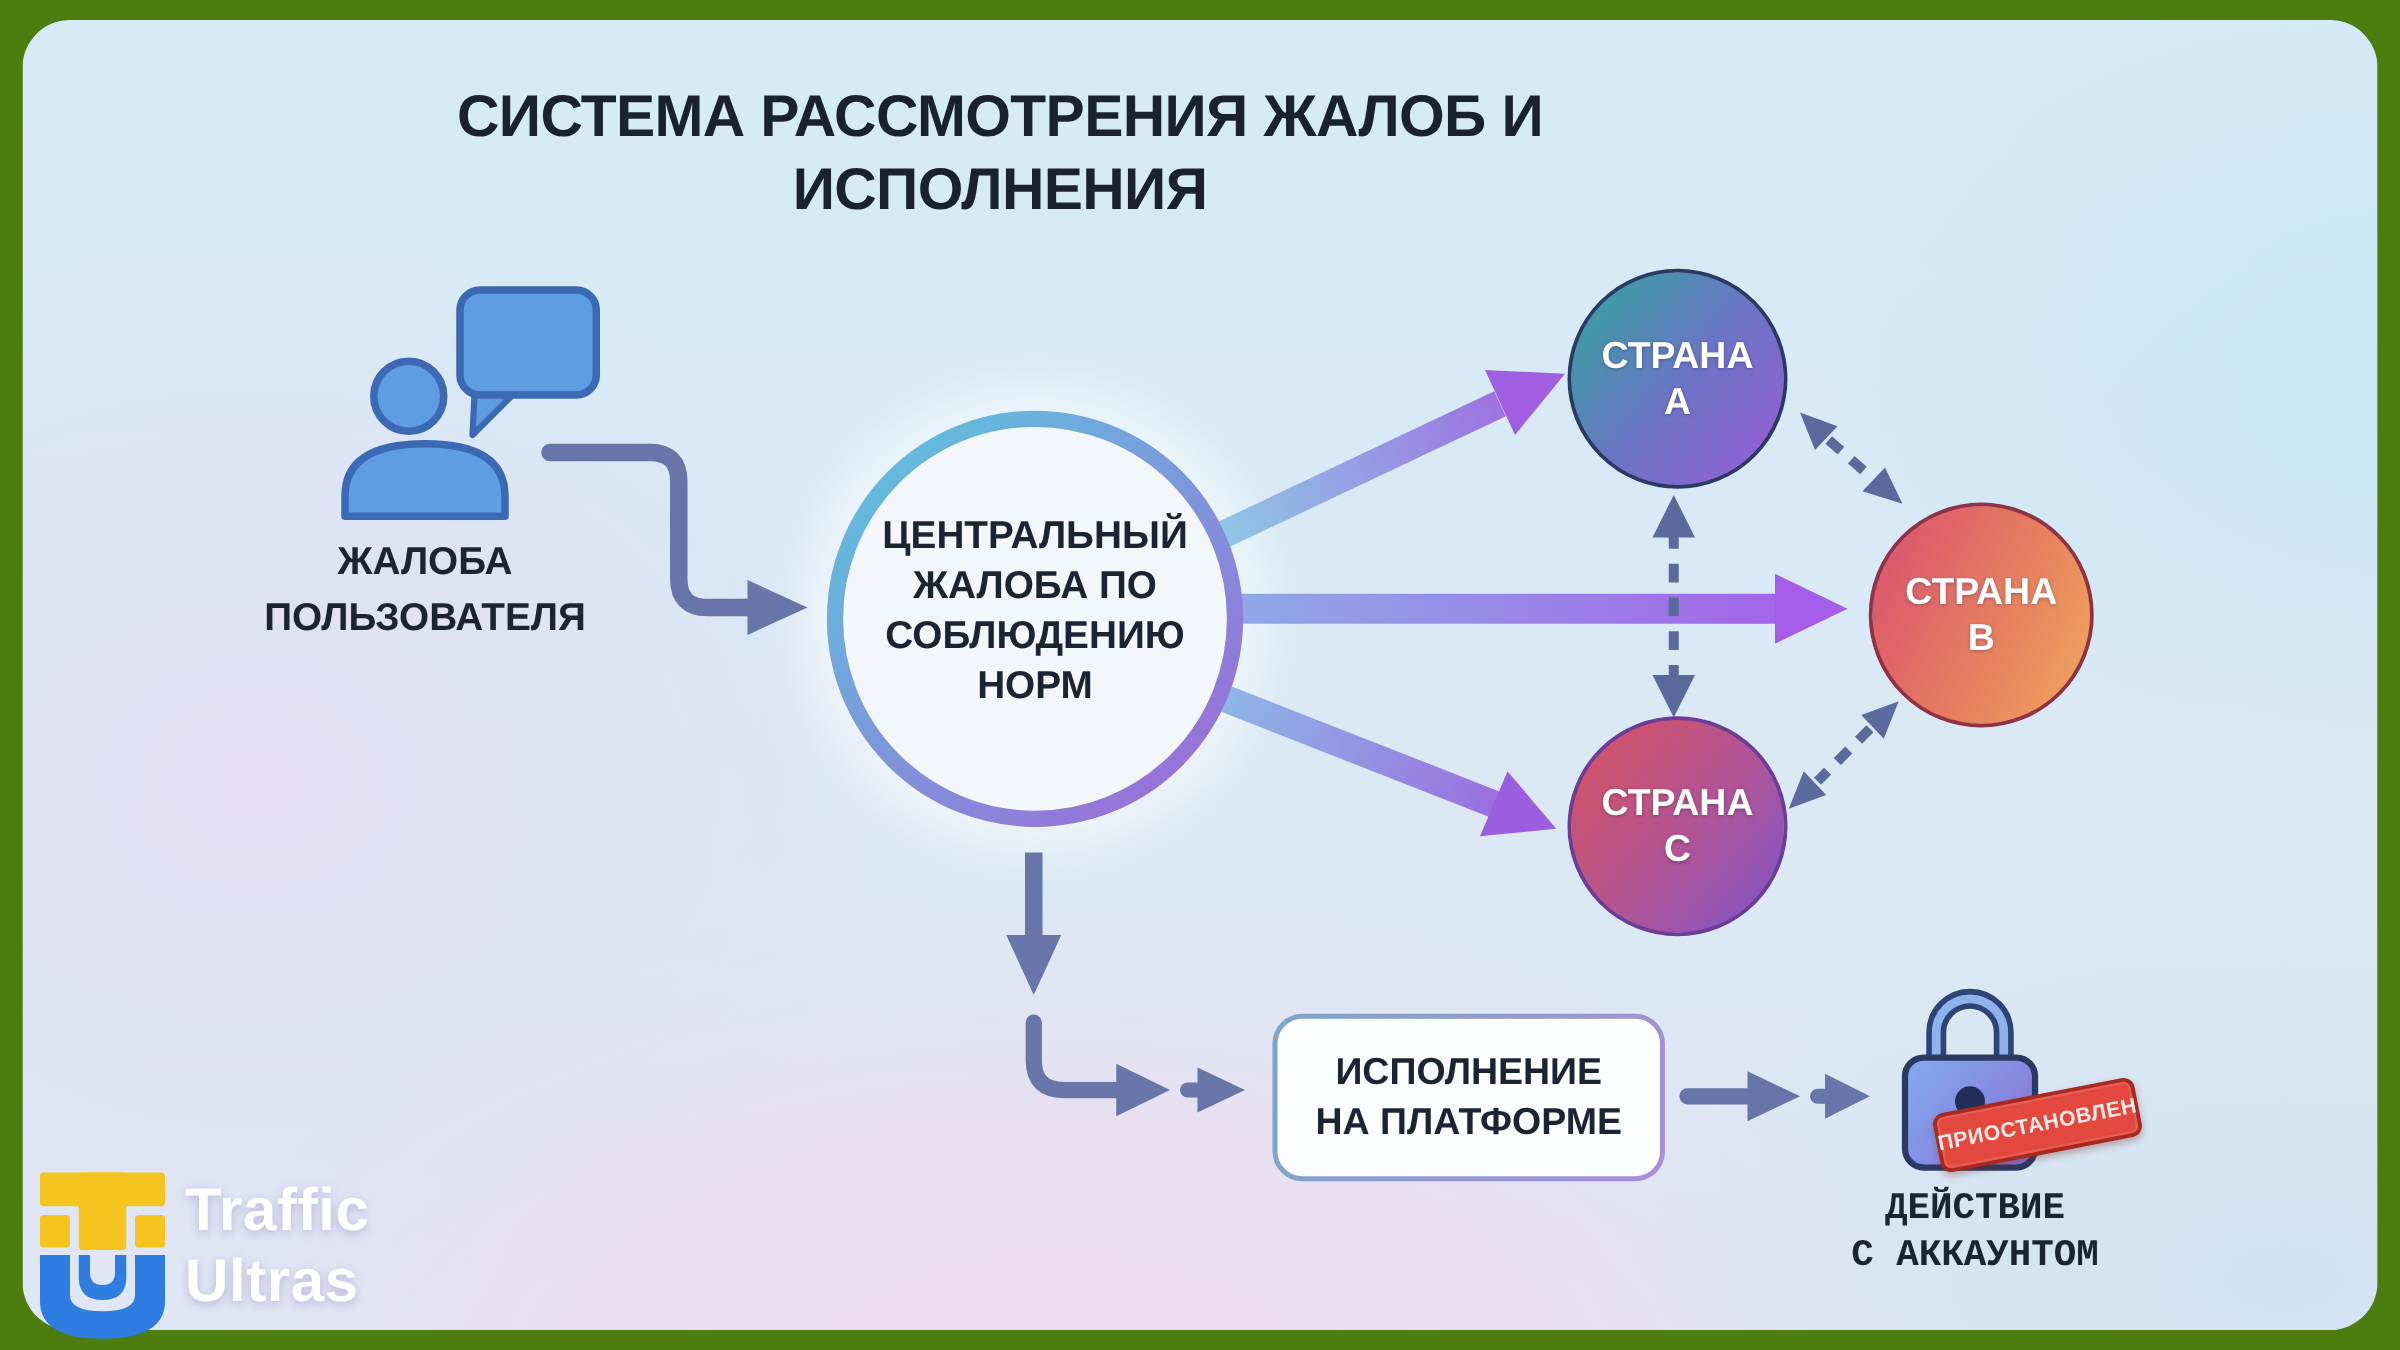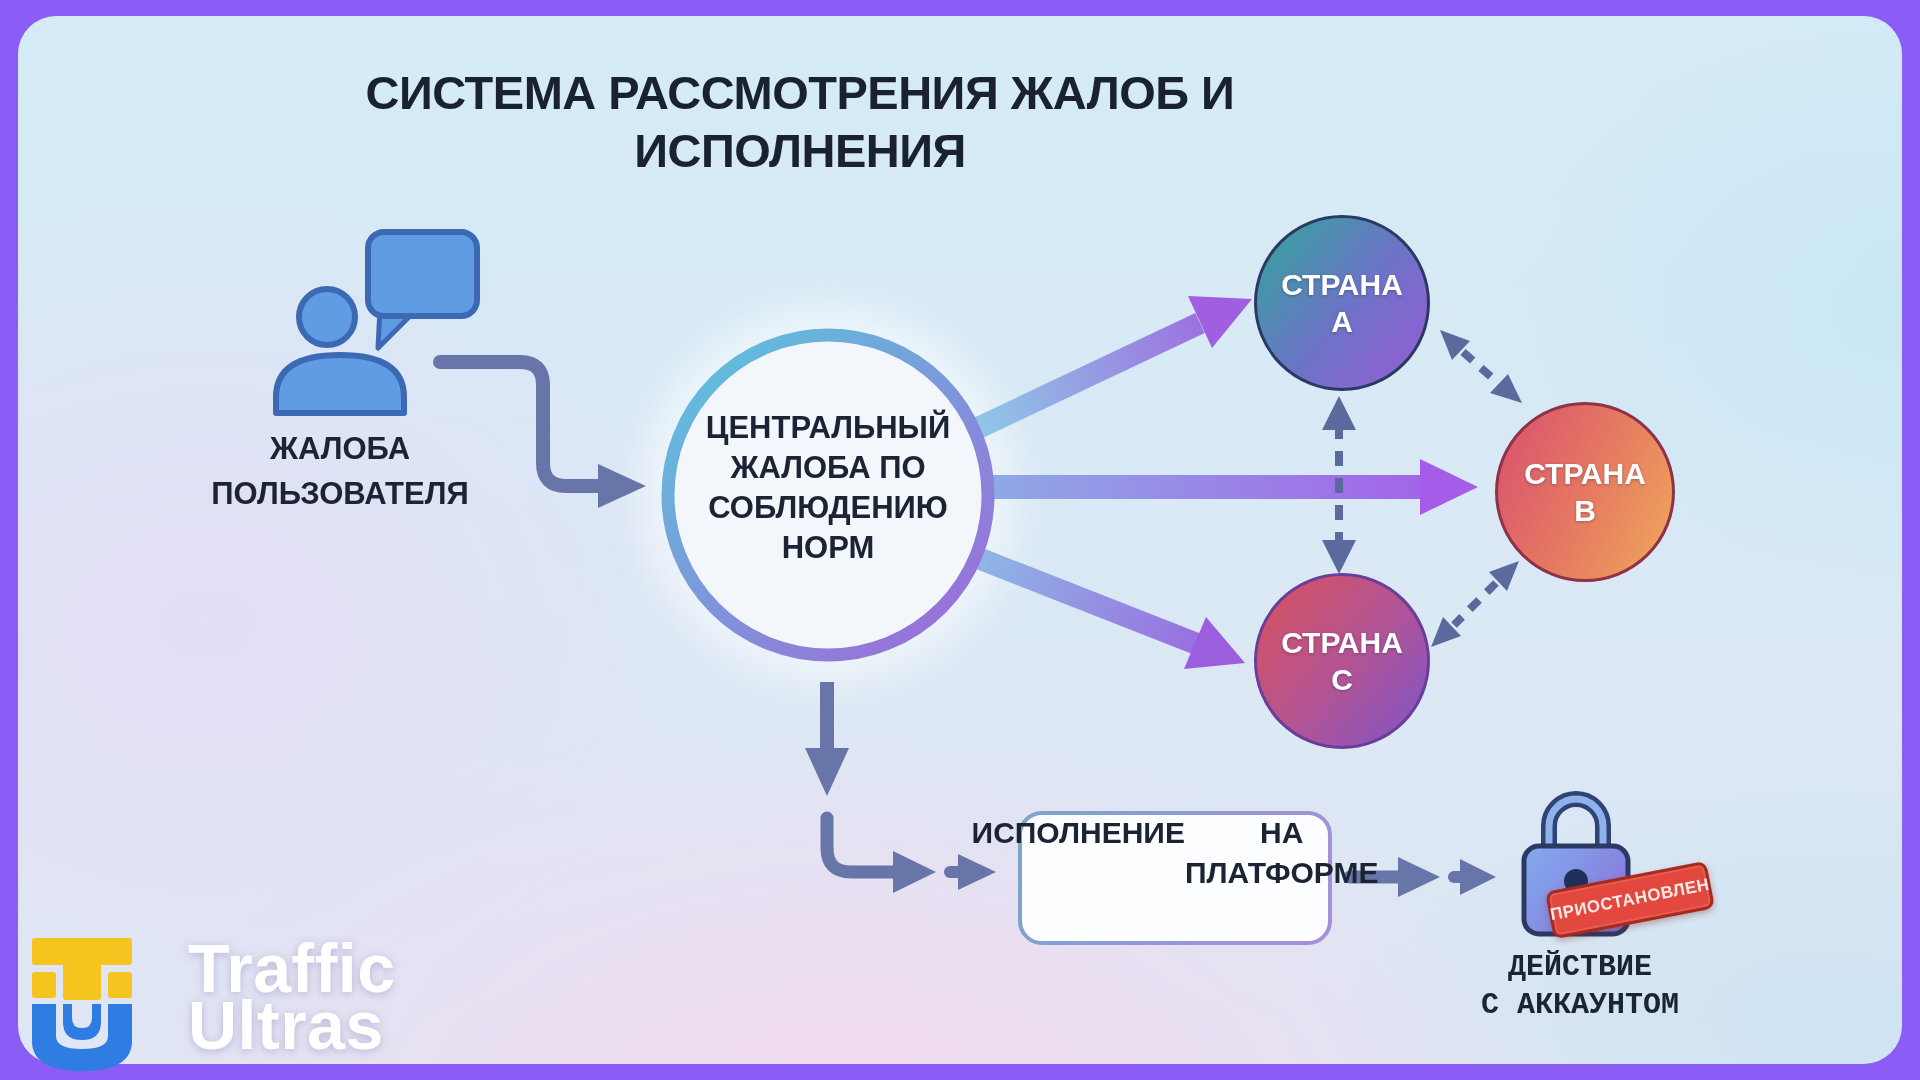--- a/index.html
+++ b/index.html
@@ -1,46 +1,46 @@
 <!DOCTYPE html>
 <html><head>
 <meta charset="utf-8">
 <style>
   html,body{margin:0;padding:0;}
   body{width:1920px;height:1080px;font-family:"Liberation Sans","DejaVu Sans",sans-serif;background:#ffffff;}
-  .page{position:relative;width:1920px;height:1080px;overflow:hidden;background:#8b5cf6;}
+  .page{position:relative;width:1920px;height:1080px;overflow:hidden;background:#4d7c0f;}
   .card{
     position:absolute;left:18px;top:16px;right:18px;bottom:16px;border-radius:38px;
     background:
       radial-gradient(900px 700px at 10% 58%, rgba(228,221,246,0.95), rgba(228,221,246,0) 62%),
       radial-gradient(1100px 650px at 44% 106%, rgba(243,215,238,0.95), rgba(243,215,238,0) 65%),
       radial-gradient(850px 550px at 102% 28%, rgba(198,230,245,0.85), rgba(198,230,245,0) 60%),
       radial-gradient(900px 500px at 96% 96%, rgba(205,227,242,0.9), rgba(205,227,242,0) 60%),
       linear-gradient(180deg,#d4ebf6 0%,#d9e9f5 45%,#e0e6f3 100%);
     z-index:0;
   }
   svg.layer{position:absolute;left:0;top:0;width:1920px;height:1080px;z-index:1;}
   .txt{position:absolute;z-index:2;color:#1b2433;font-weight:bold;text-align:center;}
   .title{left:200px;top:64px;width:1200px;font-size:47px;line-height:58px;letter-spacing:-0.5px;color:#1a222f;}
   .complaint-label{left:165px;top:426px;width:350px;font-size:31px;line-height:45px;}
   .central-label{left:668px;top:408px;width:320px;font-size:31px;line-height:40px;}
-  .platform-label{left:1020px;top:813px;width:310px;height:130px;display:flex;flex-direction:row;justify-content:center;font-size:30px;line-height:40px;}
+  .platform-label{left:1020px;top:813px;width:310px;height:130px;display:flex;flex-direction:column;justify-content:center;font-size:30px;line-height:40px;}
   .account-label{left:1430px;top:948px;width:300px;font-size:30px;line-height:38px;font-family:Liberation Mono, monospace;}
   .country{position:absolute;z-index:2;border-radius:50%;display:flex;flex-direction:column;align-items:center;justify-content:center;color:#ffffff;font-weight:bold;font-size:30px;line-height:37px;text-shadow:0 1px 3px rgba(30,30,60,0.35);}
   .country-a{left:1254px;top:215px;width:170px;height:170px;border:3px solid #2c3a63;background:linear-gradient(130deg,#30a79a 0%,#6b74c6 52%,#9a5bd6 100%);}
   .country-b{left:1495px;top:402px;width:174px;height:174px;border:3px solid #8e3246;background:linear-gradient(115deg,#d84f70 0%,#e67d60 55%,#f0a95c 100%);}
   .country-c{left:1254px;top:573px;width:170px;height:170px;border:3px solid #6a3d98;background:linear-gradient(130deg,#d9525c 0%,#b05497 55%,#7d55cb 100%);}
   .exclamation{left:368px;top:234px;width:109px;height:80px;display:flex;align-items:center;justify-content:center;font-size:62px;color:#ffffff;font-weight:bold;z-index:2;}
   .badge{
     position:absolute;z-index:3;left:1548px;top:876px;width:158px;height:42px;
     transform:rotate(-11deg);background:#e2483d;border:3px solid #a8291f;border-radius:9px;
     display:flex;align-items:center;justify-content:center;color:#ffe9e6;font-weight:bold;font-size:17px;letter-spacing:0.5px;
     box-shadow:0 3px 6px rgba(120,40,30,0.35), inset 0 0 0 2px rgba(255,255,255,0.12);
   }
-  .logo-text{left:148px;top:940px;width:420px;text-align:left;font-size:68px;line-height:57px;color:#ffffff;letter-spacing:0.5px;text-shadow:0 2px 8px rgba(110,95,170,0.35);margin-left:40px;}
+  .logo-text{left:148px;top:940px;width:420px;text-align:left;font-size:48px;line-height:57px;color:#ffffff;letter-spacing:0.5px;text-shadow:0 2px 8px rgba(110,95,170,0.35);}
 </style>
 </head>
 <body>
 
 <div class="page">
   <div class="card"></div>
 
   <svg class="layer" viewBox="0 0 1920 1080">
     <defs>
       <linearGradient id="gradCircle" x1="700" y1="350" x2="960" y2="650" gradientUnits="userSpaceOnUse">

